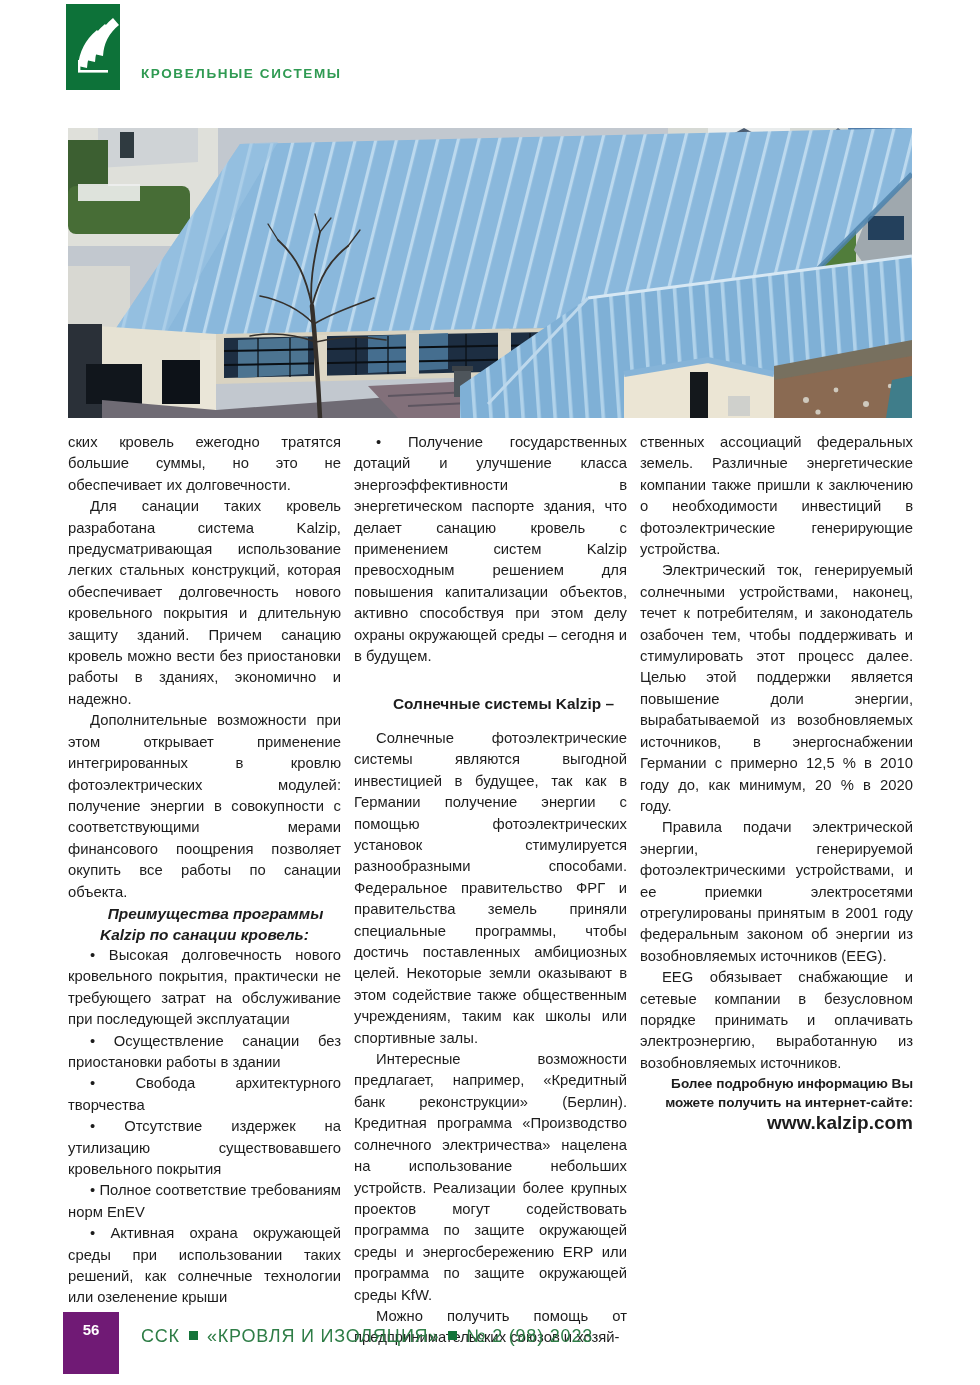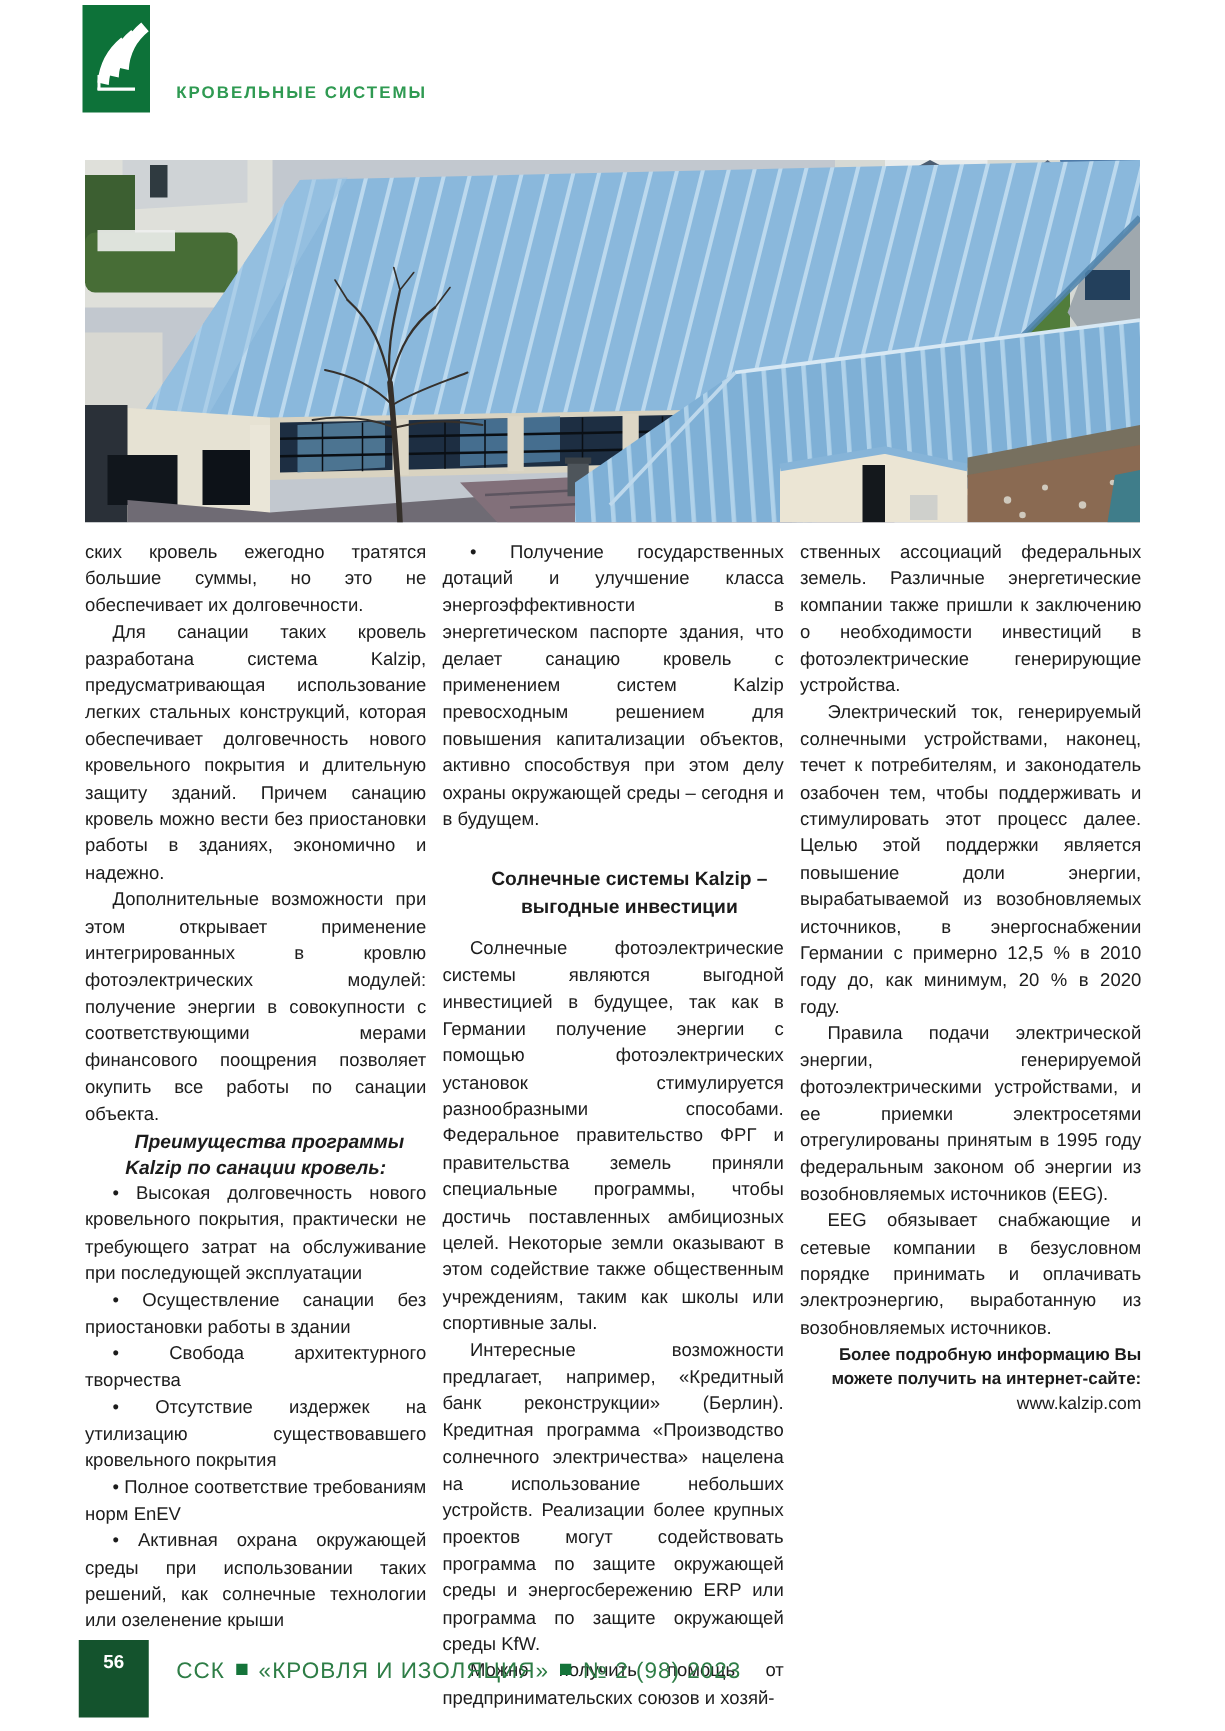--- a/index.html
+++ b/index.html
@@ -47,26 +47,26 @@
   .hl-bar{
     position:absolute;left:0;top:2px;width:96px;height:16px;
     background:#a6d7a0;z-index:0;
   }
   .subhead .line .txt{position:relative;z-index:1;}
   .info-note{
     margin-top:38px;text-align:right;font-weight:bold;
     font-size:13.6px;line-height:19px;text-indent:0;
   }
   .info-url{
-    margin-top:11px;text-align:right;font-weight:normal;font-size:14px;text-indent:0;
+    margin-top:11px;text-align:right;font-weight:bold;font-size:19px;text-indent:0;
   }
   
   .page-num-box{
     position:absolute;left:63px;top:1312px;width:56px;height:62px;
-    background:#14532d;color:#ffffff;font-weight:bold;font-size:15px;
+    background:#701a75;color:#ffffff;font-weight:bold;font-size:15px;
     text-align:center;box-sizing:border-box;padding-top:9px;
   }
   .footer-line{
     position:absolute;left:141px;top:1326px;
     color:#2e7d46;font-size:18px;letter-spacing:0.8px;
     display:flex;align-items:center;gap:9px;white-space:nowrap;
   }
   .sq{width:9px;height:9px;background:#15743a;display:inline-block;margin-top:-2px;}
 </style>
 </head>
@@ -212,31 +212,30 @@
       <p class="bullet">• Свобода архитектурного творчества</p>
       <p class="bullet">• Отсутствие издержек на утилизацию существовавшего кровельного покрытия</p>
       <p class="bullet">• Полное соответствие требованиям норм EnEV</p>
       <p class="bullet">• Активная охрана окружающей среды при использовании таких решений, как солнечные технологии или озеленение крыши</p>
     </div>
 
     <div class="col">
       <p class="bullet">• Получение государственных дотаций и улучшение класса энергоэффективности в энергетическом паспорте здания, что делает санацию кровель с применением систем Kalzip превосходным решением для повышения капитализации объектов, активно способствуя при этом делу охраны окружающей среды – сегодня и в будущем.</p>
       <div class="subhead">
         <div class="line"><span class="txt">Солнечные системы Kalzip –</span></div>
-        <div class="line"><span class="txt">выгодные инвестиции</span></div>
       </div>
       <p>Солнечные фотоэлектрические системы являются выгодной инвестицией в будущее, так как в Германии получение энергии с помощью фотоэлектрических установок стимулируется разнообразными способами. Федеральное правительство ФРГ и правительства земель приняли специальные программы, чтобы достичь поставленных амбициозных целей. Некоторые земли оказывают в этом содействие также общественным учреждениям, таким как школы или спортивные залы.</p>
       <p>Интересные возможности предлагает, например, «Кредитный банк реконструкции» (Берлин). Кредитная программа «Производство солнечного электричества» нацелена на использование небольших устройств. Реализации более крупных проектов могут содействовать программа по защите окружающей среды и энергосбережению ERP или программа по защите окружающей среды KfW.</p>
       <p>Можно получить помощь от предпринимательских союзов и хозяй-</p>
     </div>
 
     <div class="col">
       <p class="cont">ственных ассоциаций федеральных земель. Различные энергетические компании также пришли к заключению о необходимости инвестиций в фотоэлектрические генерирующие устройства.</p>
       <p>Электрический ток, генерируемый солнечными устройствами, наконец, течет к потребителям, и законодатель озабочен тем, чтобы поддерживать и стимулировать этот процесс далее. Целью этой поддержки является повышение доли энергии, вырабатываемой из возобновляемых источников, в энергоснабжении Германии с примерно 12,5 % в 2010 году до, как минимум, 20 % в 2020 году.</p>
-      <p>Правила подачи электрической энергии, генерируемой фотоэлектрическими устройствами, и ее приемки электросетями отрегулированы принятым в 1995 году федеральным законом об энергии из возобновляемых источников (EEG).</p>
+      <p>Правила подачи электрической энергии, генерируемой фотоэлектрическими устройствами, и ее приемки электросетями отрегулированы принятым в 2001 году федеральным законом об энергии из возобновляемых источников (EEG).</p>
       <p>EEG обязывает снабжающие и сетевые компании в безусловном порядке принимать и оплачивать электроэнергию, выработанную из возобновляемых источников.</p>
       <p class="info-note">Более подробную информацию Вы можете получить на интернет-сайте:</p>
       <p class="info-url">www.kalzip.com</p>
     </div>
 
   </div>
 
   <div class="page-num-box">56</div>
   <div class="footer-line">
     <span>ССК</span>

